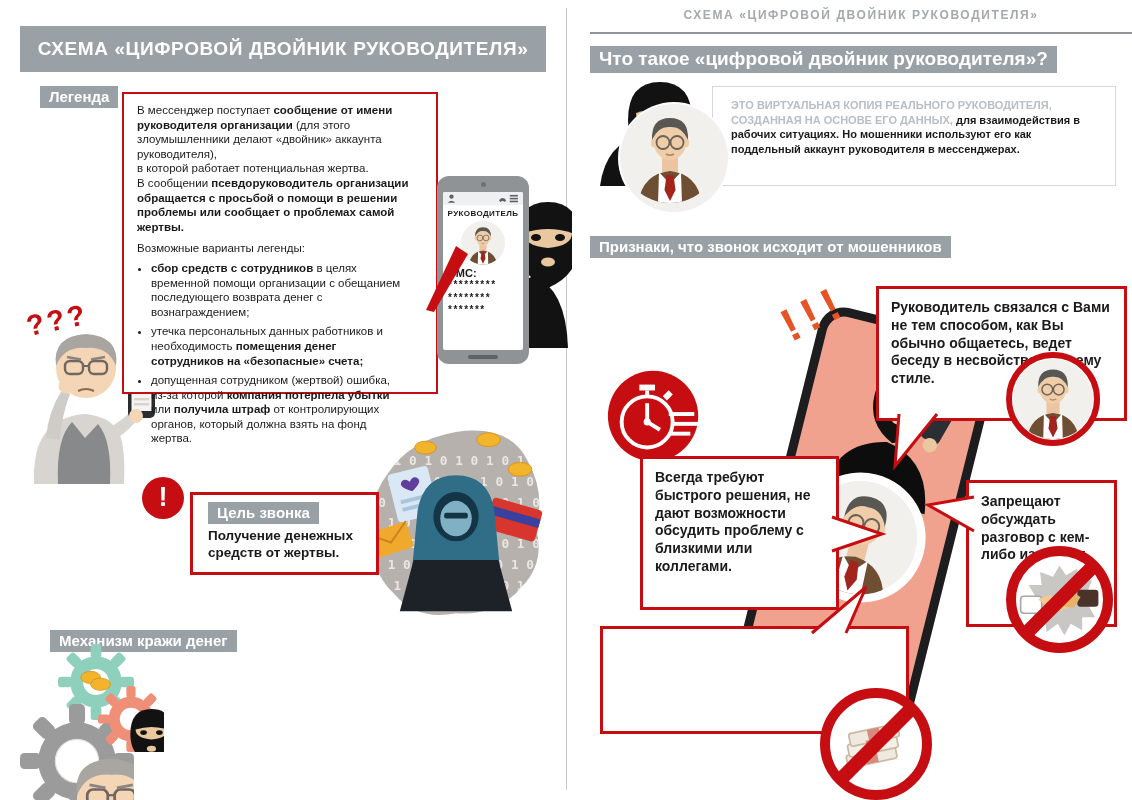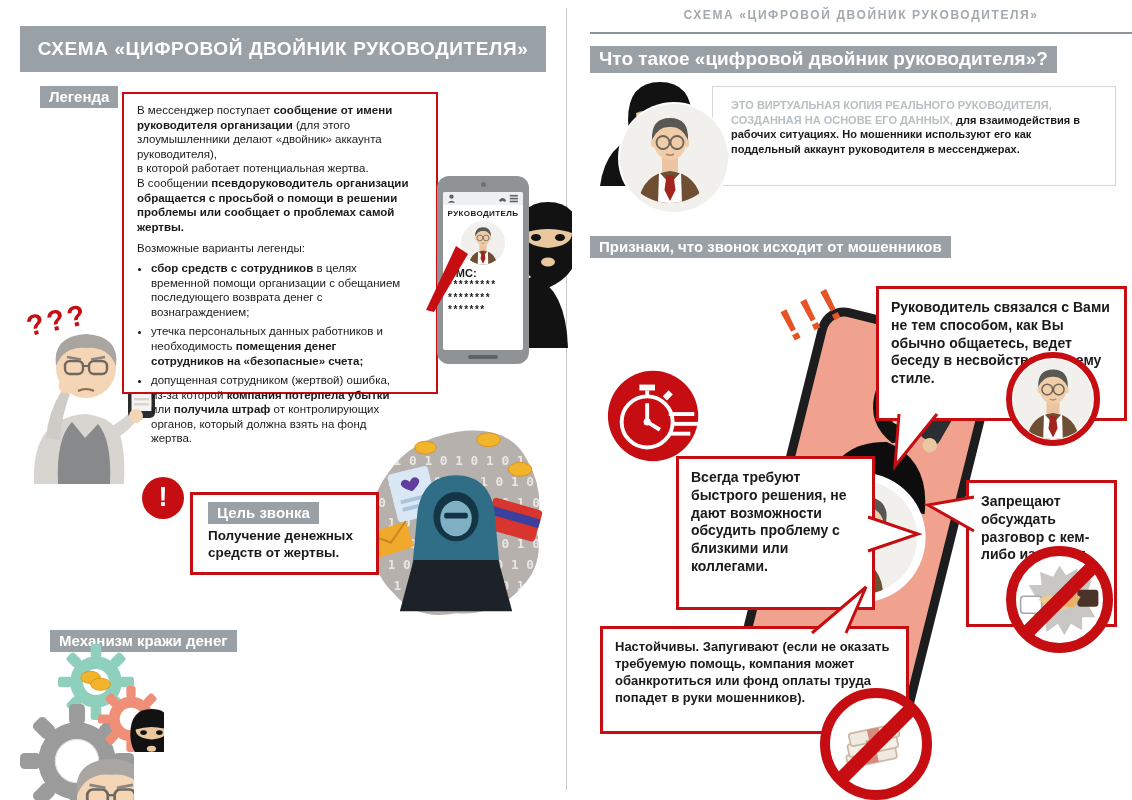--- a/index.html
+++ b/index.html
@@ -81,21 +81,21 @@
 
   #exclaims{left:780px;top:286px;color:#e65426;font-weight:700;font-size:46px;letter-spacing:7px;
             transform:rotate(-27deg);z-index:2;}
   #stopwatch{left:602px;top:366px;width:108px;height:100px;z-index:2;}
 
   .callout{position:absolute;background:#fff;border:3px solid #c50d12;box-sizing:border-box;
            padding:10px 12px;font-weight:700;z-index:3;}
   .callout .tail{position:absolute;overflow:visible;}
   #callout1{left:876px;top:286px;width:251px;height:135px;font-size:14px;line-height:1.27;}
   #tail1{left:14px;top:calc(100% - 4px);width:46px;height:56px;}
-  #callout2{left:640px;top:456px;width:199px;height:154px;font-size:14px;line-height:1.27;margin-left:36px;}
+  #callout2{left:640px;top:456px;width:199px;height:154px;font-size:14px;line-height:1.27;}
   #tail2{left:calc(100% - 4px);top:54px;width:54px;height:42px;}
   #callout3{left:966px;top:480px;width:151px;height:147px;font-size:14px;line-height:1.27;}
   #tail3{left:-45px;top:12px;width:50px;height:40px;}
   #callout4{left:600px;top:626px;width:309px;height:108px;font-size:13px;line-height:1.3;}
   #tail4{left:calc(100% - 96px);top:-44px;width:60px;height:48px;}
 
   #ring-avatar{left:1006px;top:352px;width:94px;height:94px;border:6px solid #c50d12;border-radius:50%;
                background:#fff;box-sizing:border-box;overflow:hidden;z-index:4;}
   #ring-avatar svg{width:82px;height:82px;display:block;}
   .no-sign{position:absolute;border:10px solid #c50d12;border-radius:50%;background:#fff;
@@ -377,21 +377,20 @@
   </div>
 
   <div class="abs callout" id="callout3">
     <span>Запрещают обсуждать разговор с кем-либо из коллег.</span>
     <svg class="tail" id="tail3" viewBox="0 0 50 40">
       <path d="M50 2 L4 10 L50 36" fill="#fff" stroke="#c50d12" stroke-width="3"></path>
     </svg>
   </div>
 
   <div class="abs callout" id="callout4">
-    <span>Настойчивы. Запугивают (если не оказать требуемую помощь,  компания может обанкротиться или фонд оплаты труда попадет в руки мошенников).</span>
     <svg class="tail" id="tail4" viewBox="0 0 60 48">
       <path d="M2 48 L56 2 L36 48" fill="#fff" stroke="#c50d12" stroke-width="3"></path>
     </svg>
   </div>
 
   <div class="abs" id="ring-avatar">
     <svg viewBox="0 0 100 100">
         <use href="#sym-mgr"></use>
       </svg>
   </div>

